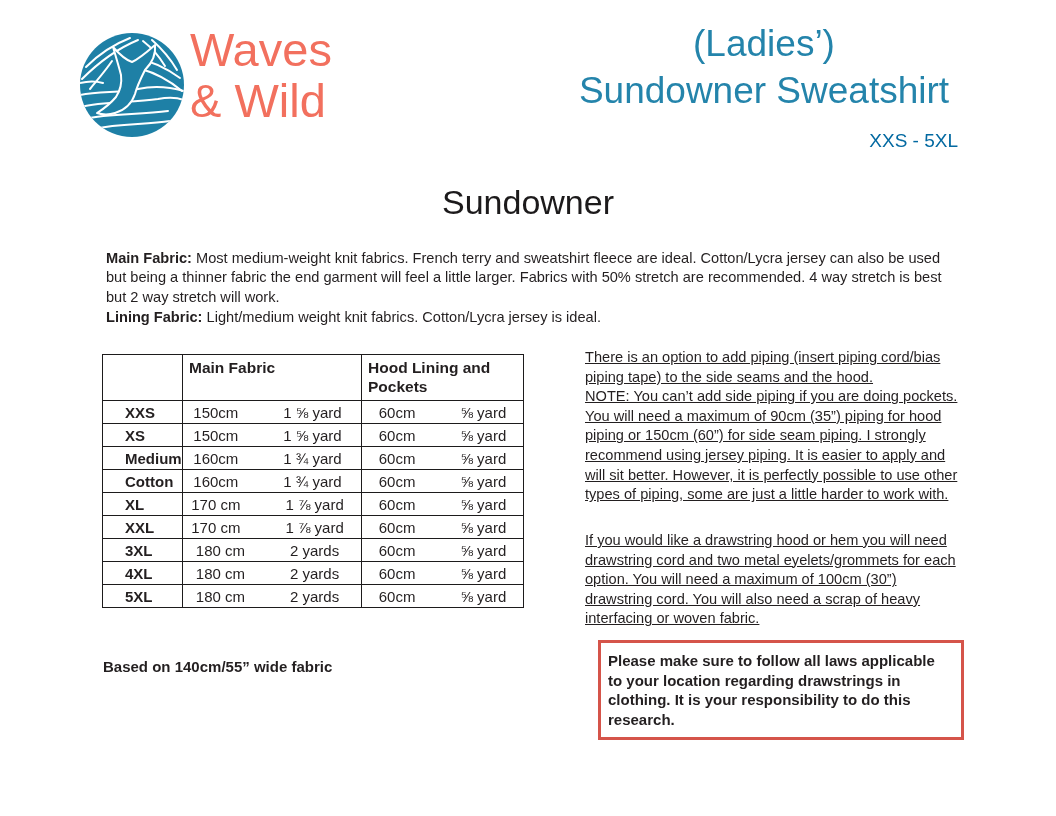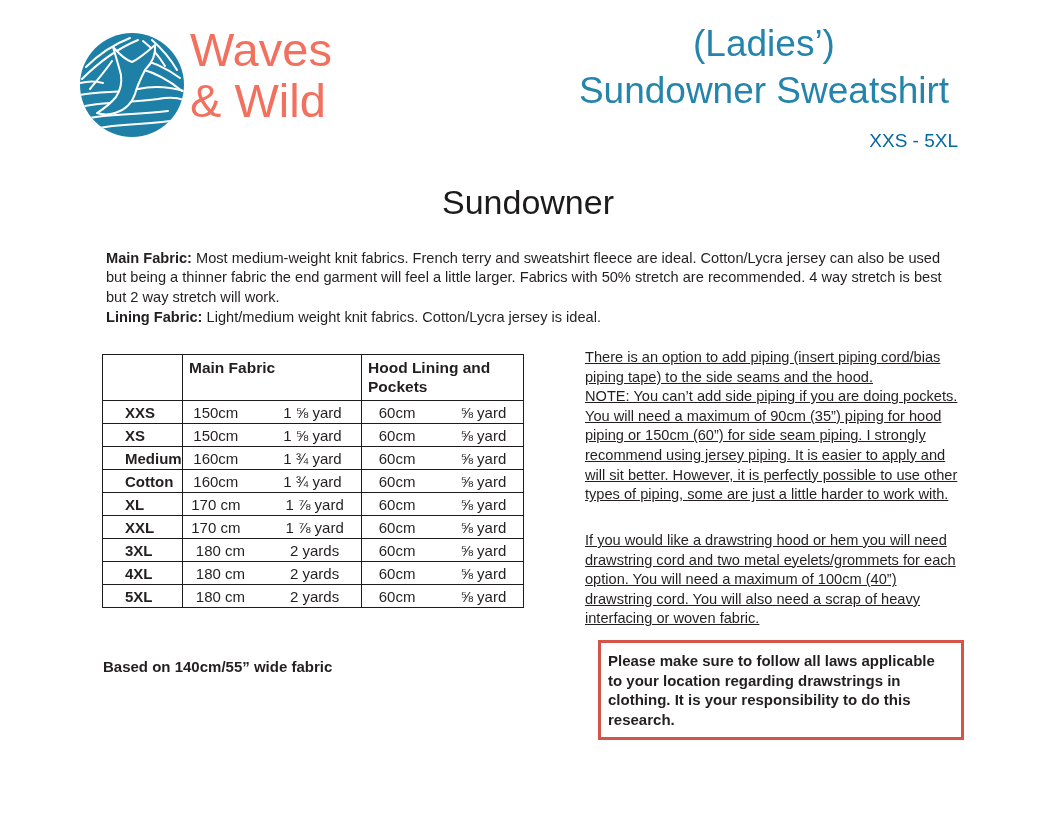--- a/index.html
+++ b/index.html
@@ -261,14 +261,14 @@
         </td>
     </tr>
   </tbody>
 </table>
 
 <div class="footnote">Based on 140cm/55” wide fabric</div>
 
 <div class="note note-piping">There is an option to add piping (insert piping cord/bias piping tape) to the side seams and the hood.
 NOTE: You can’t add side piping if you are doing pockets.
 You will need a maximum of 90cm (35”) piping for hood piping or 150cm (60”) for side seam piping. I strongly recommend using jersey piping. It is easier to apply and will sit better. However, it is perfectly possible to use other types of piping, some are just a little harder to work with.</div>
-<div class="note note-drawstring">If you would like a drawstring hood or hem you will need drawstring cord and two metal eyelets/grommets for each option. You will need a maximum of 100cm (40”) drawstring cord. You will also need a scrap of heavy interfacing or woven fabric.</div>
+<div class="note note-drawstring">If you would like a drawstring hood or hem you will need drawstring cord and two metal eyelets/grommets for each option. You will need a maximum of 100cm (30”) drawstring cord. You will also need a scrap of heavy interfacing or woven fabric.</div>
 <div class="warning-box">Please make sure to follow all laws applicable to your location regarding drawstrings in clothing. It is your responsibility to do this research.</div>
 
 </body></html>

